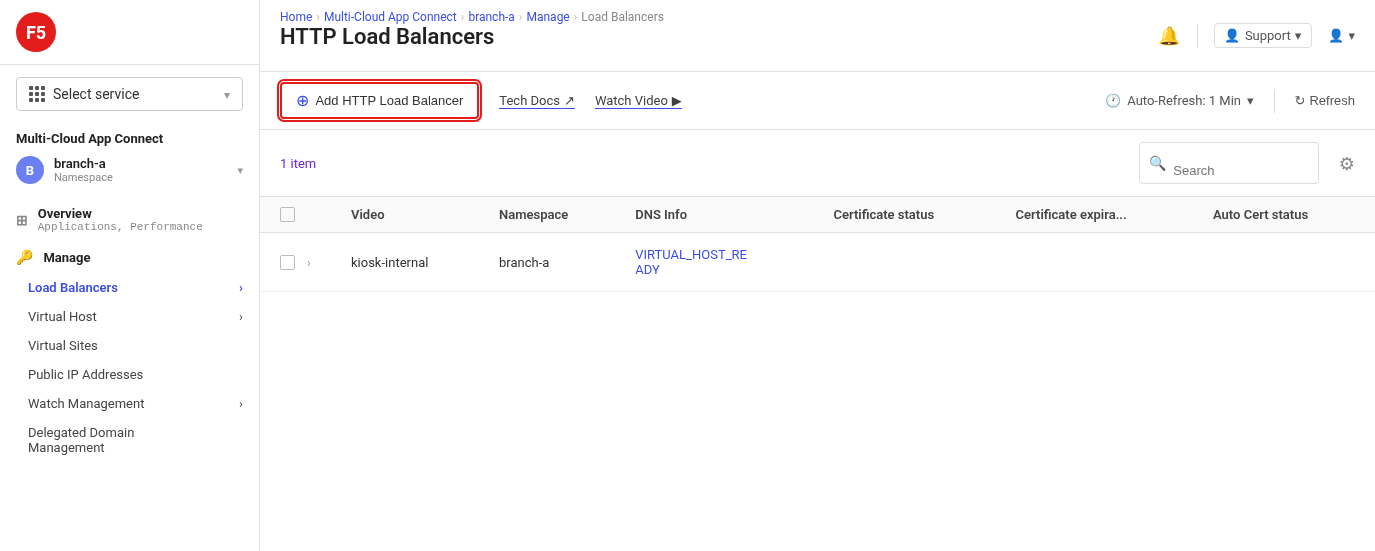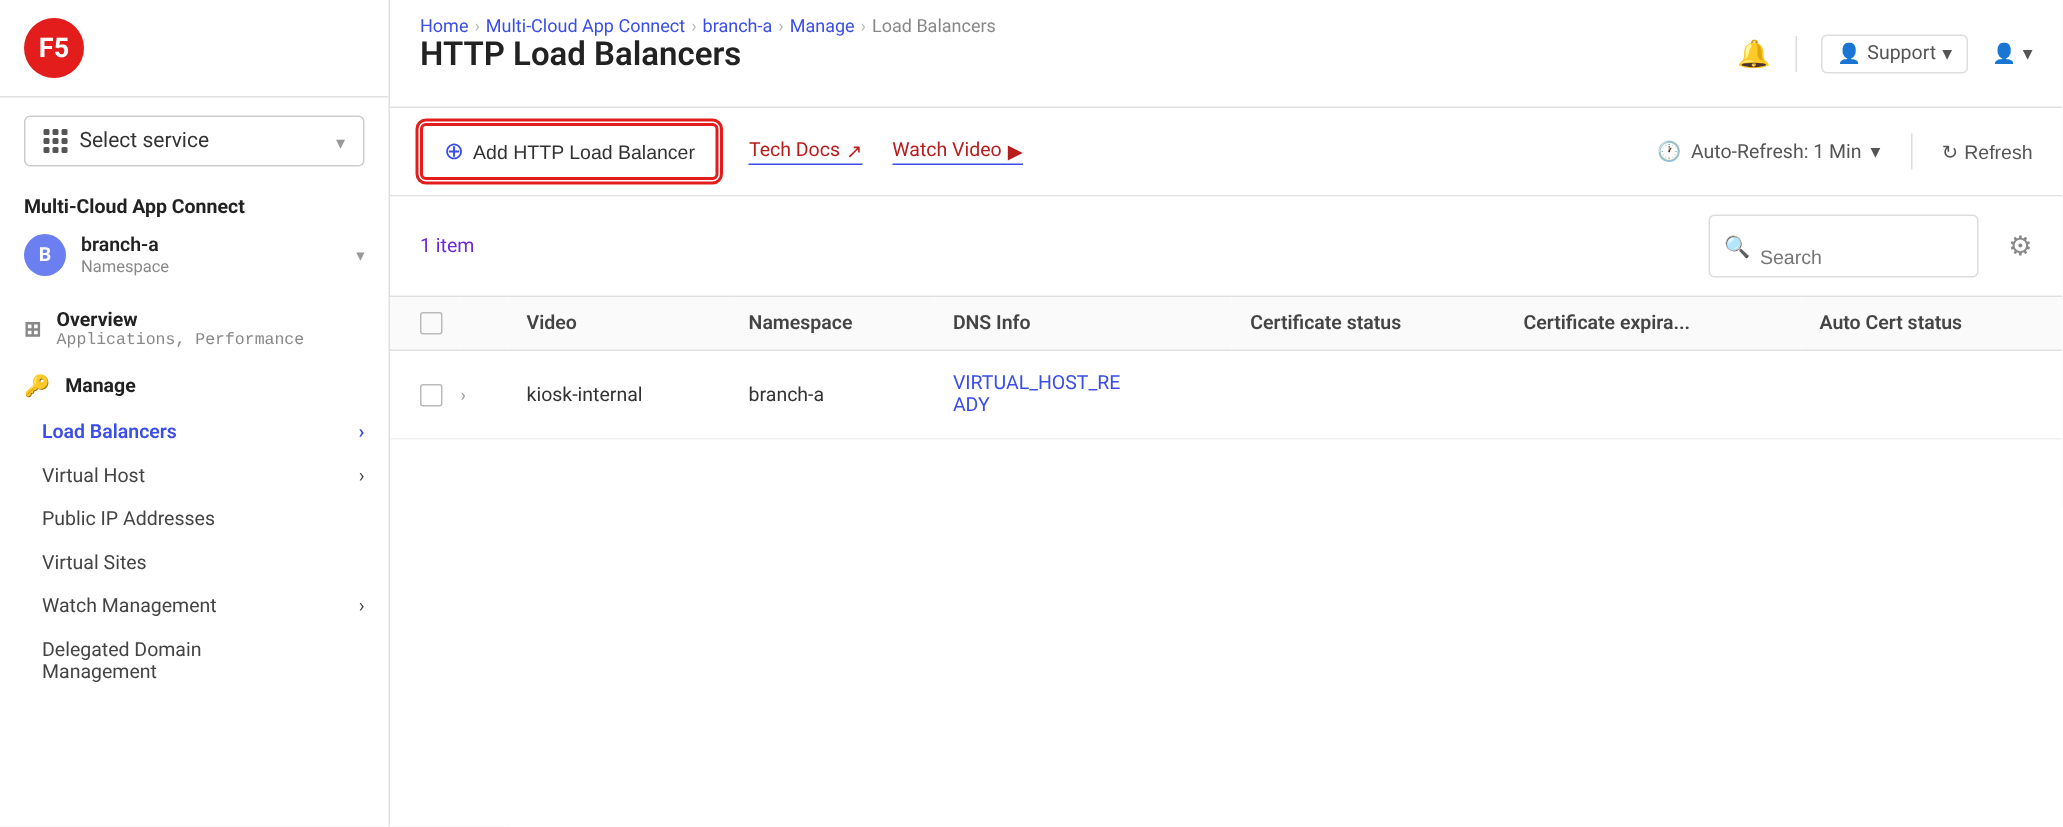--- a/index.html
+++ b/index.html
@@ -220,21 +220,21 @@
       outline: 2px solid #e31c1c;
       outline-offset: 1px;
     }
 
     .add-btn .plus { color: #3b4de8; font-size: 16px; }
 
     .toolbar-link {
       display: flex;
       align-items: center;
       gap: 4px;
-      color: #b91c1c;
+      color: #404040;
       font-size: 13px;
       cursor: pointer;
       text-decoration: none;
       border-bottom: 1px solid #3b4de8;
     }
 
     .auto-refresh {
       margin-left: auto;
       display: flex;
       align-items: center;
@@ -396,24 +396,24 @@
 
     <div class="nav-subitem active has-chevron">
       <span>Load Balancers</span>
       <span>›</span>
     </div>
     <div class="nav-subitem has-chevron">
       <span>Virtual Host</span>
       <span>›</span>
     </div>
     <div class="nav-subitem">
+      <span>Virtual Sites</span>
+    </div>
+    <div class="nav-subitem">
       <span>Public IP Addresses</span>
-    </div>
-    <div class="nav-subitem">
-      <span>Virtual Sites</span>
     </div>
     <div class="nav-subitem has-chevron">
       <span>Watch Management</span>
       <span>›</span>
     </div>
     <div class="nav-subitem">
       <span>Delegated Domain</span>
       <br><span style="padding-left:0;">Management</span>
     </div>
   </div>

